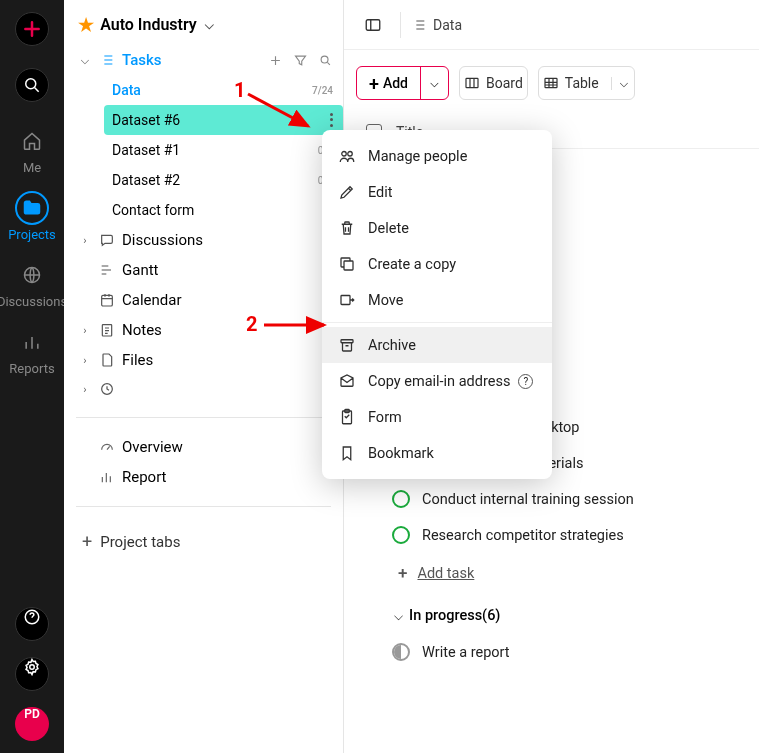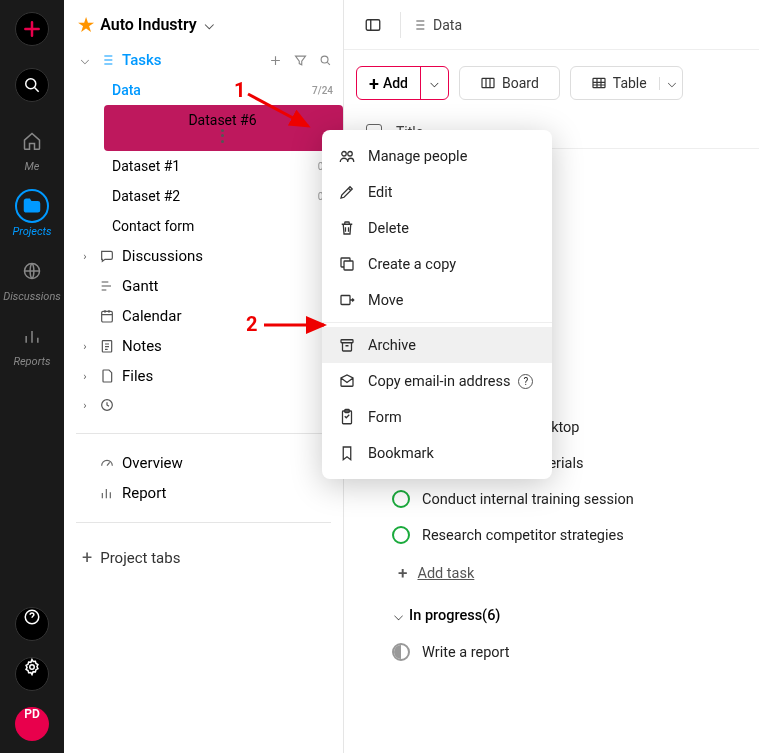--- a/index.html
+++ b/index.html
@@ -9,21 +9,21 @@
 .rail { position:absolute; left:0; top:0; width:64px; height:753px; background:#1a1a1a; display:flex; flex-direction:column; align-items:center; padding-top:12px; gap:4px; }
 .rail-add { width:34px; height:34px; border-radius:50%; background:#000; border:1px solid #333; display:flex; align-items:center; justify-content:center; cursor:pointer; margin-bottom:12px; }
 .rail-add svg { width:20px; height:20px; }
 .rail-item { width:48px; display:flex; flex-direction:column; align-items:center; gap:2px; cursor:pointer; padding:6px 0; color:#888; }
 .rail-item.search { margin-bottom:6px; }
 .rail-item .ic { width:34px; height:34px; border-radius:50%; display:flex; align-items:center; justify-content:center; }
 .rail-item.active .ic { border:2px solid #0099ff; }
 .rail-item.active { color:#0099ff; }
 .rail-item svg { width:20px; height:20px; stroke:currentColor; fill:none; stroke-width:1.8; }
 .rail-item.search .ic { background:#000; border:1px solid #333; color:#fff; }
-.rail-item .lbl { font-size:11px;font-style:italic; }
+.rail-item .lbl { font-size:13px; }
 .rail-spacer { flex:1; }
 .rail-bot { width:34px; height:34px; border-radius:50%; display:flex; align-items:flex-start; justify-content:center; cursor:pointer; margin-bottom:12px; }
 .rail-bot.help { background:#000; border:1px solid #333; color:#fff; }
 .rail-bot.settings { background:#000; border:1px solid #333; color:#fff; }
 .rail-bot.avatar { background:#e8004c; color:#fff; font-size:12px; font-weight:600; }
 .rail-bot svg { width:18px; height:18px; stroke:currentColor; fill:none; stroke-width:2; }
 
 
 .side { position:absolute; left:64px; top:0; width:280px; height:753px; background:#fff; border-right:1px solid #e5e5e5; overflow-y:auto; }
 .side-hdr { display:flex; align-items:center; gap:6px; padding:14px 14px 10px 14px; font-weight:600; font-size:16px; cursor:pointer; }
@@ -35,21 +35,21 @@
 .tnode .ico { width:18px; display:flex; align-items:center; justify-content:center; }
 .tnode .ico svg { width:16px; height:16px; stroke:#555; fill:none; stroke-width:1.8; }
 .tnode.tasks-root { color:#0099ff; font-weight:500; }
 .tnode.tasks-root .ico svg { stroke:#0099ff; }
 .tnode .name { flex:1; }
 .tnode .acts { display:flex; gap:10px; color:#888; }
 .tnode .acts svg { width:15px; height:15px; stroke:#888; fill:none; stroke-width:1.8; }
 .sub { padding-left:30px; }
 .sub .row { display:flex; align-items:center; justify-content:space-between; padding:7px 10px 7px 8px; font-size:14px; cursor:pointer; border-radius:4px; }
 .sub .row.active { color:#0099ff; font-weight:500; }
-.sub .row.sel { background:#be185d;flex-direction:column; }
+.sub .row.sel { background:#5eead4; }
 .sub .row .cnt { font-size:10px; color:#999; }
 .sub .row .dots { width:4px; height:16px; display:flex; flex-direction:column; justify-content:space-around; align-items:center; }
 .sub .row .dots span { width:3px; height:3px; background:#555; border-radius:50%; }
 .side-divider { height:1px; background:#e5e5e5; margin:14px 12px; }
 .side-extra { padding:0 0 0 10px; }
 .side-extra .tnode .ico svg { stroke:#666; }
 .proj-tabs { display:flex; align-items:center; gap:8px; padding:10px 14px 10px 18px; font-size:15px; cursor:pointer; color:#333; }
 .proj-tabs .plus { font-size:18px; color:#555; }
 
 
@@ -59,21 +59,21 @@
 .topbtn svg { width:18px; height:18px; stroke:#333; fill:none; stroke-width:1.8; }
 .topdiv { width:1px; height:26px; background:#e5e5e5; margin:0 10px; }
 .topdata { display:flex; align-items:center; gap:6px; cursor:pointer; font-size:14px; color:#444; }
 .topdata svg { width:16px; height:16px; stroke:#555; fill:none; stroke-width:1.8; }
 
 .main-ctrls { display:flex; align-items:center; gap:10px; padding:16px 12px; }
 .addbtn { display:flex; align-items:center; height:34px; border:1.5px solid #e8004c; border-radius:6px; overflow:hidden; cursor:pointer; }
 .addbtn .main-part { display:flex; align-items:center; gap:4px; padding:0 12px; font-size:14px; font-weight:500; height:100%; color:#000; }
 .addbtn .main-part .plus { font-size:18px; font-weight:600; }
 .addbtn .drop { width:28px; height:100%; display:flex; align-items:center; justify-content:center; border-left:1px solid #e8004c; font-size:11px; }
-.viewbtn { display:flex; align-items:center; gap:6px; height:34px; border:1px solid #ddd; border-radius:6px; padding:0 20px; font-size:14px; cursor:pointer; color:#333; }
+.viewbtn { display:flex; align-items:center; gap:6px; height:34px; border:1px solid #ddd; border-radius:6px; padding:0 4px; font-size:14px; cursor:pointer; color:#333; }
 .viewbtn svg { width:16px; height:16px; stroke:#333; fill:none; stroke-width:1.8; }
 .viewbtn.tbl { padding-right:6px; }
 .viewbtn .subdrop { margin-left:6px; border-left:1px solid #ddd; padding-left:8px; font-size:11px; }
 
 .tblhdr { display:flex; align-items:center; gap:14px; padding:8px 22px; border-bottom:1px solid #eee; font-size:14px; color:#444; }
 .chk { width:16px; height:16px; border:1.5px solid #666; border-radius:3px; }
 
 .tasklist { padding:8px 0; }
 .taskgroup-body { padding-left:48px; }
 .taskrow { display:flex; align-items:center; gap:12px; padding:9px 14px 9px 0; font-size:14.5px; color:#222; cursor:pointer; }

